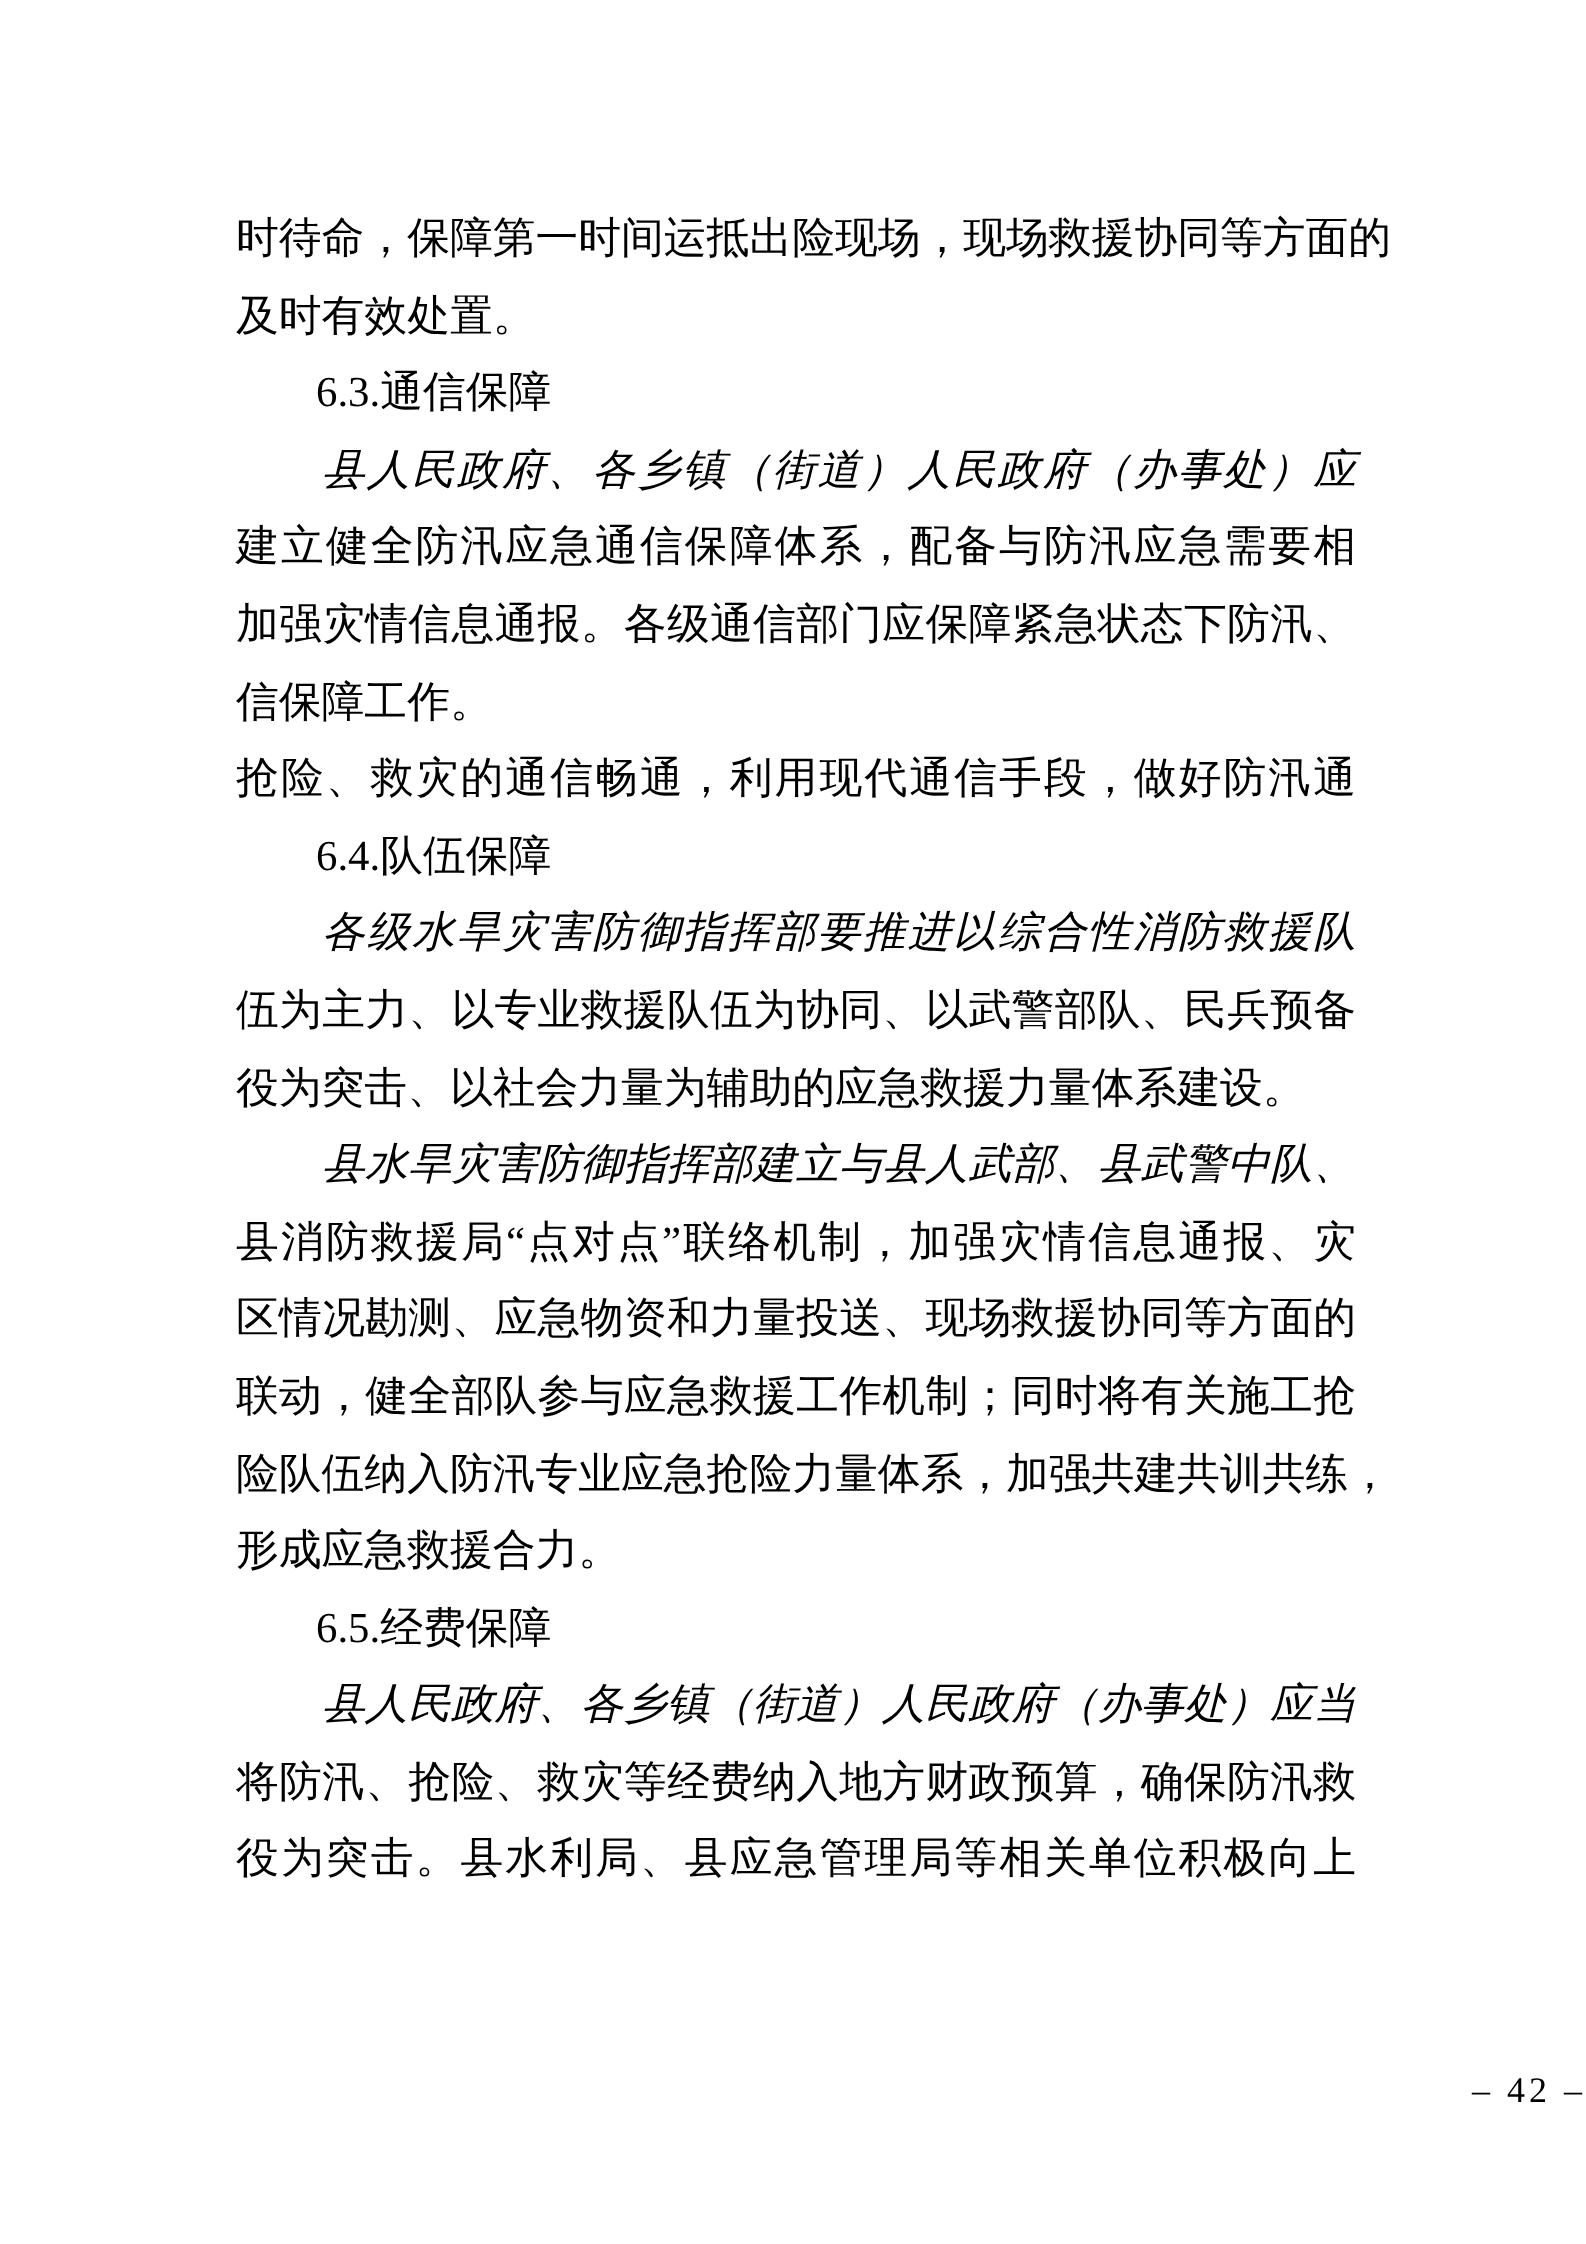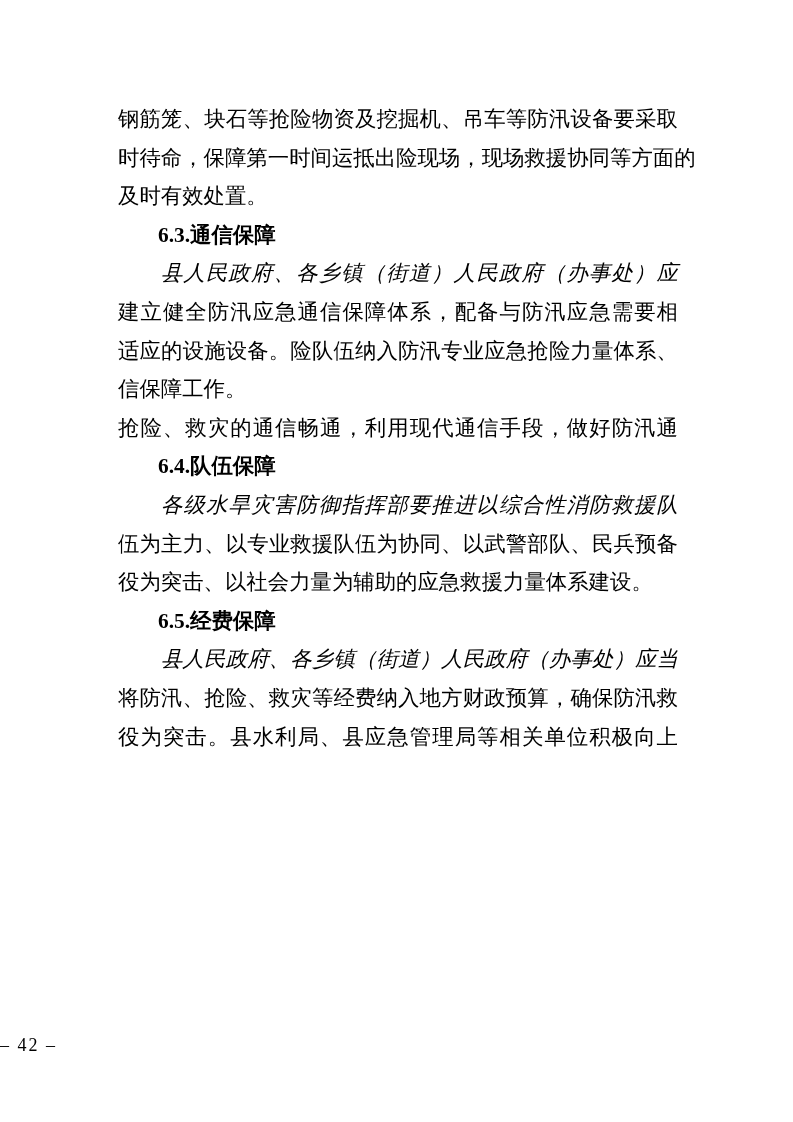--- a/index.html
+++ b/index.html
@@ -33,64 +33,71 @@
     text-align-last: justify;
   }
   .line.indent {
     padding-left: 43px;
     font-style: italic;
   }
   .heading {
     height: 38.6px;
     line-height: 38.6px;
     padding-left: 40px;
-    font-weight: 700;
+    font-weight: 400;
     white-space: nowrap;
   }
   .footer {
     position: absolute;
     left: 0;
     top: 1033px;
     width: 100%;
-    text-align: left;
+    text-align: right;
     font-size: 18px;
     line-height: 24px;
     letter-spacing: 2px;
   }
 </style>
 </head>
 <body>
 
 <div class="page">
   <div class="content">
 
     <div class="para">
-      <div class="line just">钢筋笼、块石等抢险物资及挖掘机、吊车等防汛设备要采取</div>
       <div class="line just">时待命，保障第一时间运抵出险现场，现场救援协同等方面的</div>
       <div class="line">及时有效处置。</div>
     </div>
 
     <div class="heading">6.3.通信保障</div>
 
     <div class="para">
       <div class="line just indent">县人民政府、各乡镇（街道）人民政府（办事处）应</div>
       <div class="line just">建立健全防汛应急通信保障体系，配备与防汛应急需要相</div>
-      <div class="line just">适应的设施设备。险队伍纳入防汛专业应急抢险力量体系、</div>
+      <div class="line just">加强灾情信息通报。各级通信部门应保障紧急状态下防汛、</div>
       <div class="line">信保障工作。</div>
       <div class="line just">抢险、救灾的通信畅通，利用现代通信手段，做好防汛通</div>
     </div>
 
     <div class="heading">6.4.队伍保障</div>
 
     <div class="para">
       <div class="line just indent">各级水旱灾害防御指挥部要推进以综合性消防救援队</div>
       <div class="line just">伍为主力、以专业救援队伍为协同、以武警部队、民兵预备</div>
       <div class="line">役为突击、以社会力量为辅助的应急救援力量体系建设。</div>
     </div>
 
+    <div class="para">
+      <div class="line just indent">县水旱灾害防御指挥部建立与县人武部、县武警中队、</div>
+      <div class="line just">县消防救援局“点对点”联络机制，加强灾情信息通报、灾</div>
+      <div class="line just">区情况勘测、应急物资和力量投送、现场救援协同等方面的</div>
+      <div class="line just">联动，健全部队参与应急救援工作机制；同时将有关施工抢</div>
+      <div class="line just">险队伍纳入防汛专业应急抢险力量体系，加强共建共训共练，</div>
+      <div class="line">形成应急救援合力。</div>
+    </div>
 
     <div class="heading">6.5.经费保障</div>
 
     <div class="para">
       <div class="line just indent">县人民政府、各乡镇（街道）人民政府（办事处）应当</div>
       <div class="line just">将防汛、抢险、救灾等经费纳入地方财政预算，确保防汛救</div>
       <div class="line just">役为突击。县水利局、县应急管理局等相关单位积极向上</div>
     </div>
 
   </div>

